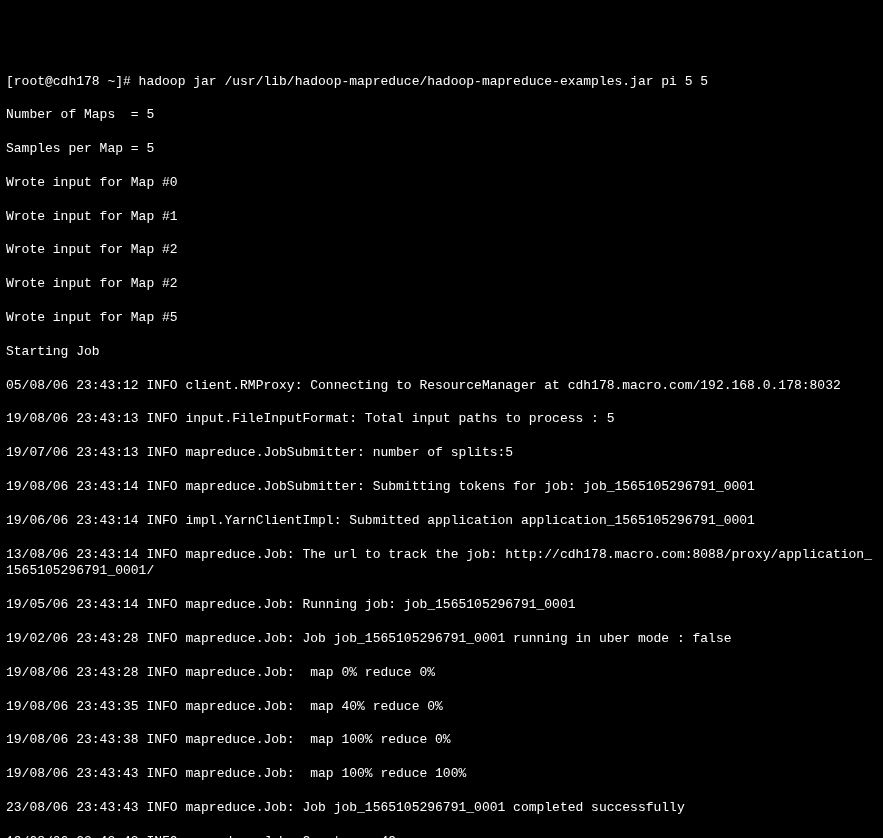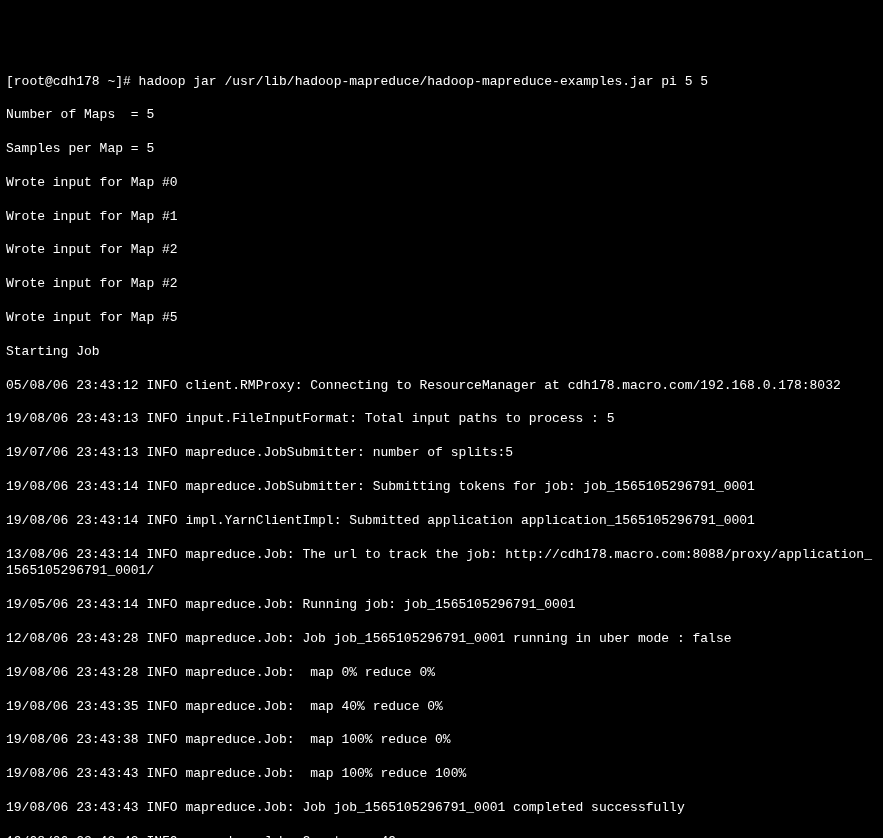--- a/index.html
+++ b/index.html
@@ -28,29 +28,29 @@
 <span class="line">Wrote input for Map #0</span>
 <span class="line">Wrote input for Map #1</span>
 <span class="line">Wrote input for Map #2</span>
 <span class="line">Wrote input for Map #2</span>
 <span class="line">Wrote input for Map #5</span>
 <span class="line">Starting Job</span>
 <span class="line">05/08/06 23:43:12 INFO client.RMProxy: Connecting to ResourceManager at cdh178.macro.com/192.168.0.178:8032</span>
 <span class="line">19/08/06 23:43:13 INFO input.FileInputFormat: Total input paths to process : 5</span>
 <span class="line">19/07/06 23:43:13 INFO mapreduce.JobSubmitter: number of splits:5</span>
 <span class="line">19/08/06 23:43:14 INFO mapreduce.JobSubmitter: Submitting tokens for job: job_1565105296791_0001</span>
-<span class="line">19/08/06 23:43:14 INFO impl.YarnClientImpl: Submitted application application_1565105296791_0001</span>
+<span class="line">19/06/06 23:43:14 INFO impl.YarnClientImpl: Submitted application application_1565105296791_0001</span>
 <span class="line">13/08/06 23:43:14 INFO mapreduce.Job: The url to track the job: http://cdh178.macro.com:8088/proxy/application_1565105296791_0001/</span>
 <span class="line">19/05/06 23:43:14 INFO mapreduce.Job: Running job: job_1565105296791_0001</span>
-<span class="line">12/08/06 23:43:28 INFO mapreduce.Job: Job job_1565105296791_0001 running in uber mode : false</span>
+<span class="line">19/02/06 23:43:28 INFO mapreduce.Job: Job job_1565105296791_0001 running in uber mode : false</span>
 <span class="line">19/08/06 23:43:28 INFO mapreduce.Job:  map 0% reduce 0%</span>
 <span class="line">19/08/06 23:43:35 INFO mapreduce.Job:  map 40% reduce 0%</span>
 <span class="line">19/08/06 23:43:38 INFO mapreduce.Job:  map 100% reduce 0%</span>
 <span class="line">19/08/06 23:43:43 INFO mapreduce.Job:  map 100% reduce 100%</span>
-<span class="line">19/08/06 23:43:43 INFO mapreduce.Job: Job job_1565105296791_0001 completed successfully</span>
+<span class="line">23/08/06 23:43:43 INFO mapreduce.Job: Job job_1565105296791_0001 completed successfully</span>
 <span class="line">19/08/06 23:43:43 INFO mapreduce.Job: Counters: 49</span>
 
 
 
 
 
 
 
 
 

